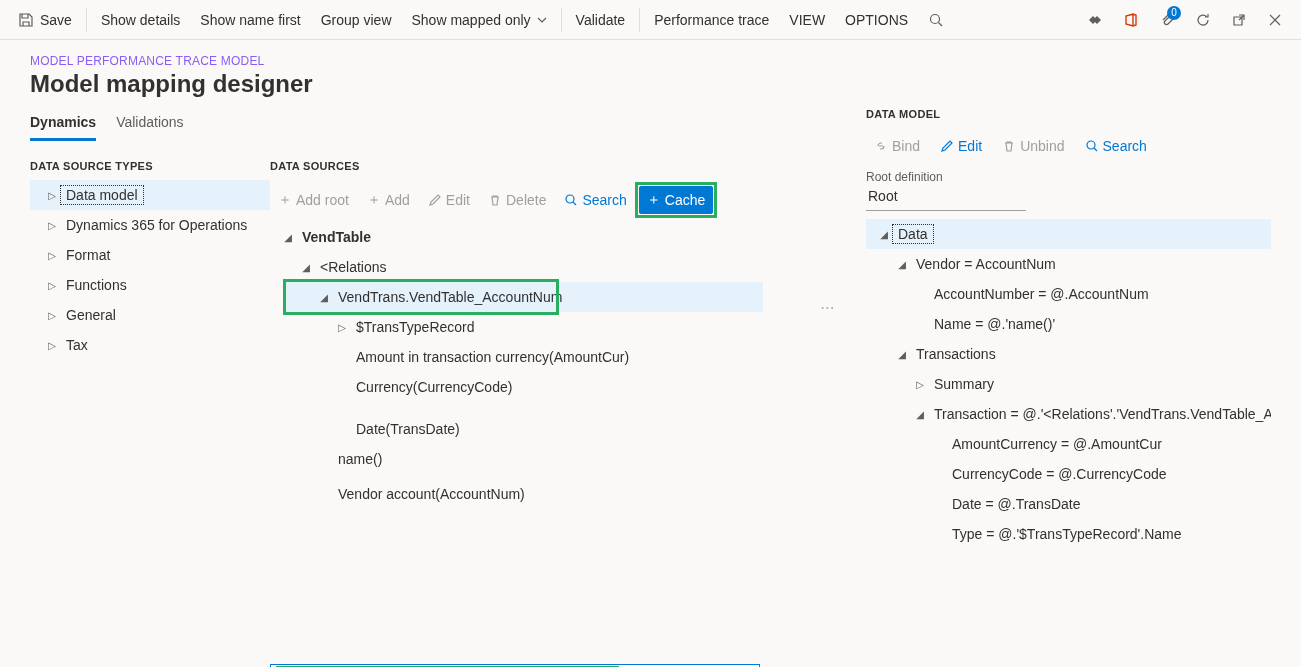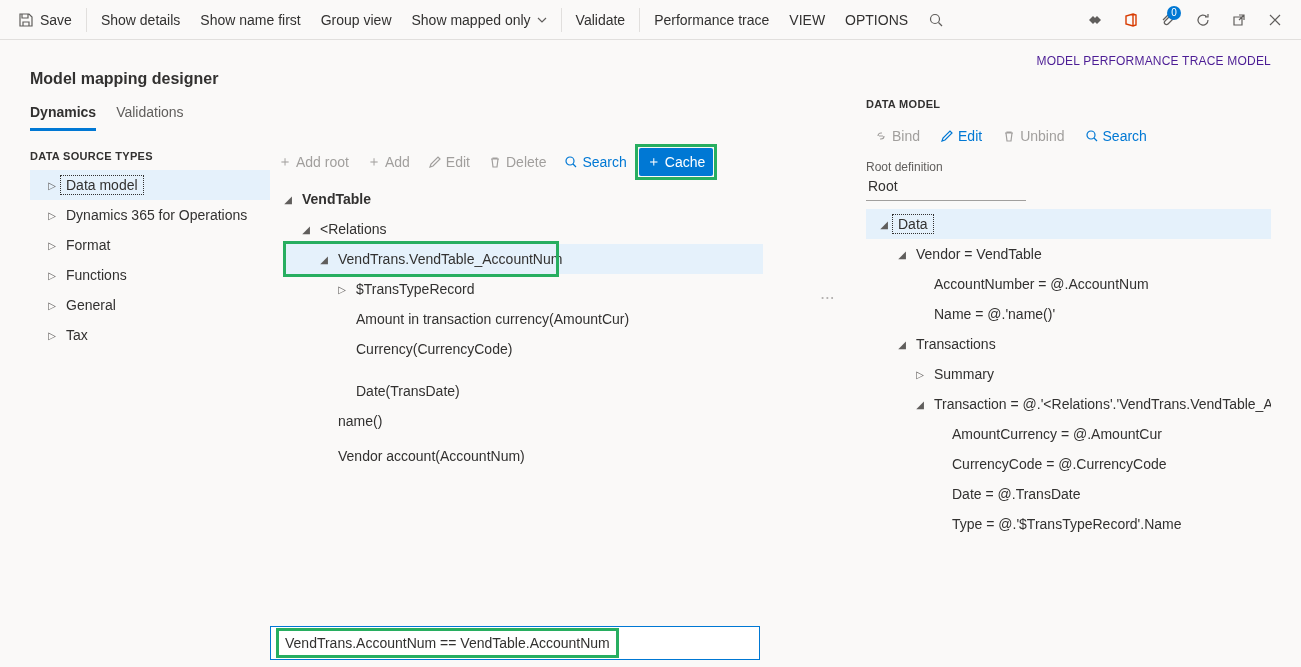--- a/index.html
+++ b/index.html
@@ -6,22 +6,22 @@
   html, body { margin:0; padding:0; font-family:"Segoe UI", Arial, sans-serif; font-size:14px; color:#323130; background:#faf9f8; }
   .toolbar { display:flex; align-items:center; height:40px; border-bottom:1px solid #e1dfdd; background:#faf9f8; padding:0 8px; }
   .toolbar .tb-item { padding:0 10px; height:40px; display:flex; align-items:center; cursor:pointer; color:#323130; font-size:14px; white-space:nowrap; }
   .toolbar .tb-sep { width:1px; height:24px; background:#e1dfdd; margin:0 4px; }
   .toolbar .spacer { flex:1; }
   .toolbar .icon-btn { width:36px; height:40px; display:flex; align-items:center; justify-content:center; cursor:pointer; }
   svg { display:block; }
   .chev-down { margin-left:6px; }
 
   .content { padding:14px 30px 10px 30px; }
-  .breadcrumb { font-size:12px; color:#4c1d95; letter-spacing:0.2px;text-align:right; }
-  .page-title { font-size:16px; font-weight:600; margin:2px 0 10px 0; }
+  .breadcrumb { font-size:12px; color:#8b5cf6; letter-spacing:0.2px; }
+  .page-title { font-size:24px; font-weight:600; margin:2px 0 10px 0; }
   .tabs { display:flex; gap:20px; border-bottom:1px solid transparent; }
   .tab { padding:6px 0 8px 0; cursor:pointer; color:#605e5c; }
   .tab.active { color:#323130; font-weight:600; border-bottom:3px solid #0078d4; }
 
   .cols { display:flex; gap:0; margin-top:10px; align-items:flex-start; }
   .col { display:flex; flex-direction:column; }
   .col-types { width:240px; }
   .col-sources { width:510px; position:relative; }
   .col-model { flex:1; min-width:0; }
 
@@ -181,20 +181,21 @@
               <span class="expander">▷</span>
               <span class="node-text">General</span>
             </div>
           <div class="tree-row" style="padding-left:14px;">
               <span class="expander">▷</span>
               <span class="node-text">Tax</span>
             </div>
         </div>
 
         <div class="col col-sources">
+          <div class="section-title">DATA SOURCES</div>
 
           <div class="src-toolbar">
             <span class="src-btn">
                 <span class="ico">＋</span>
                 <span>Add root</span>
               </span>
             <span class="src-btn">
                 <span class="ico">＋</span>
                 <span>Add</span>
               </span>
@@ -322,21 +323,21 @@
       <div class="field-value">Root</div>
 
       <div class="dm-container">
         <div style="min-width:560px;">
           <div class="tree-row sel" style="padding-left:10px;">
               <span class="expander">◢</span>
               <span class="node-text boxsel">Data</span>
             </div>
           <div class="tree-row" style="padding-left:28px;">
               <span class="expander">◢</span>
-              <span class="node-text">Vendor = VendTable</span>
+              <span class="node-text">Vendor = AccountNum</span>
             </div>
           <div class="tree-row" style="padding-left:46px;">
               <span class="expander">&nbsp;</span>
               <span class="node-text">AccountNumber = @.AccountNum</span>
             </div>
           <div class="tree-row" style="padding-left:46px;">
               <span class="expander">&nbsp;</span>
               <span class="node-text">Name = @.'name()'</span>
             </div>
           <div class="tree-row" style="padding-left:28px;">

